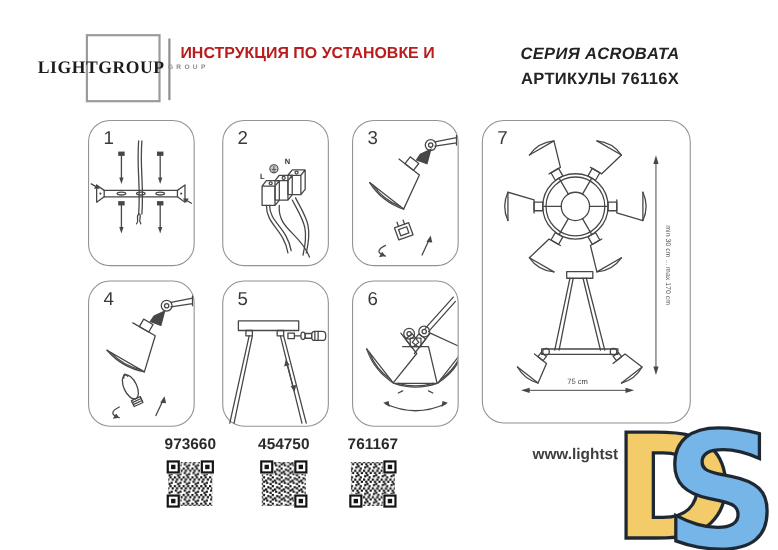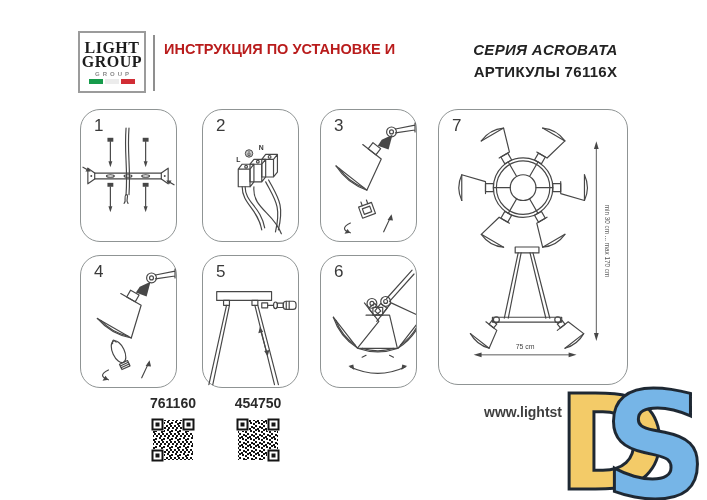--- a/index.html
+++ b/index.html
@@ -1,21 +1,21 @@
 <!DOCTYPE html>
 <html><head>
 <meta charset="utf-8">
 <style>
   html,body{margin:0;padding:0;background:#ffffff;}
   body{width:707px;height:500px;overflow:hidden;font-family:"Liberation Sans",sans-serif;}
   .page{position:relative;width:707px;height:500px;background:#fff;}
 
   
   .brand{position:absolute;left:78px;top:31px;width:68px;height:62px;border:2px solid #9b9b9b;
-         box-sizing:border-box;display:flex;flex-direction:column;align-items:center;justify-content:center;}
+         box-sizing:border-box;display:flex;flex-direction:row;align-items:center;justify-content:center;}
   .brand-l1,.brand-l2{font-family:"Liberation Serif",serif;font-weight:700;font-size:16px;line-height:14px;
          letter-spacing:.5px;color:#1c1c1c;}
   .brand-l3{font-size:6px;letter-spacing:3px;color:#8a8a8a;margin:2px 0 2px 3px;font-weight:700;}
   .vdiv{position:absolute;left:153px;top:35px;width:2px;height:56px;background:#8f8f8f;}
   .title{position:absolute;left:164px;top:40px;font-weight:700;font-size:14.5px;line-height:19px;color:#b91c1c;}
   .series-block{position:absolute;left:453px;top:41px;width:185px;text-align:center;color:#232323;}
   .series{font-size:15px;font-weight:700;letter-spacing:.3px;font-style:italic;}
   .articles{font-size:15px;font-weight:700;margin-top:5px;letter-spacing:.3px;text-align:center;}
 
   
@@ -314,31 +314,37 @@
       <g>
         <line x1="40" y1="247" x2="134" y2="247" class="s" style="stroke-width:.9px"></line>
         <path class="f" d="M35,247 L43,244.6 L43,249.4 Z"></path>
         <path class="f" d="M139,247 L131,244.6 L131,249.4 Z"></path>
         <text class="dim75" x="87" y="241" text-anchor="middle">75 cm</text>
       </g>
     </svg>
   </section>
 
   <div class="qr-group" id="qr1">
-    <div class="qr-label">761160</div>
+    <div class="qr-label">973660</div>
     <svg class="qr-svg" viewBox="0 0 46 46">
         <use href="#qrsym"></use>
       </svg>
   </div>
   <div class="qr-group" id="qr2">
     <div class="qr-label">454750</div>
     <svg class="qr-svg" viewBox="0 0 46 46">
         <use href="#qrsym" transform="rotate(90 23 23)"></use>
       </svg>
   </div>
+  <div class="qr-group" id="qr3">
+    <div class="qr-label">761167</div>
+    <svg class="qr-svg" viewBox="0 0 46 46">
+        <use href="#qrsym" transform="rotate(180 23 23)"></use>
+      </svg>
+  </div>
 
   <div class="website">www.lightst</div>
 
   <svg class="ds" viewBox="0 0 148 117">
     <text x="2" y="106" font-size="132" font-weight="bold" font-family="DejaVu Sans, sans-serif" stroke="#1e2833" stroke-width="3" fill="#F3CB68">D</text>
     <text x="48" y="114" font-size="146" font-weight="bold" font-family="DejaVu Sans, sans-serif" stroke="#1e2833" stroke-width="3" fill="#76B5E7">S</text>
   </svg>
 
 </div>
 

